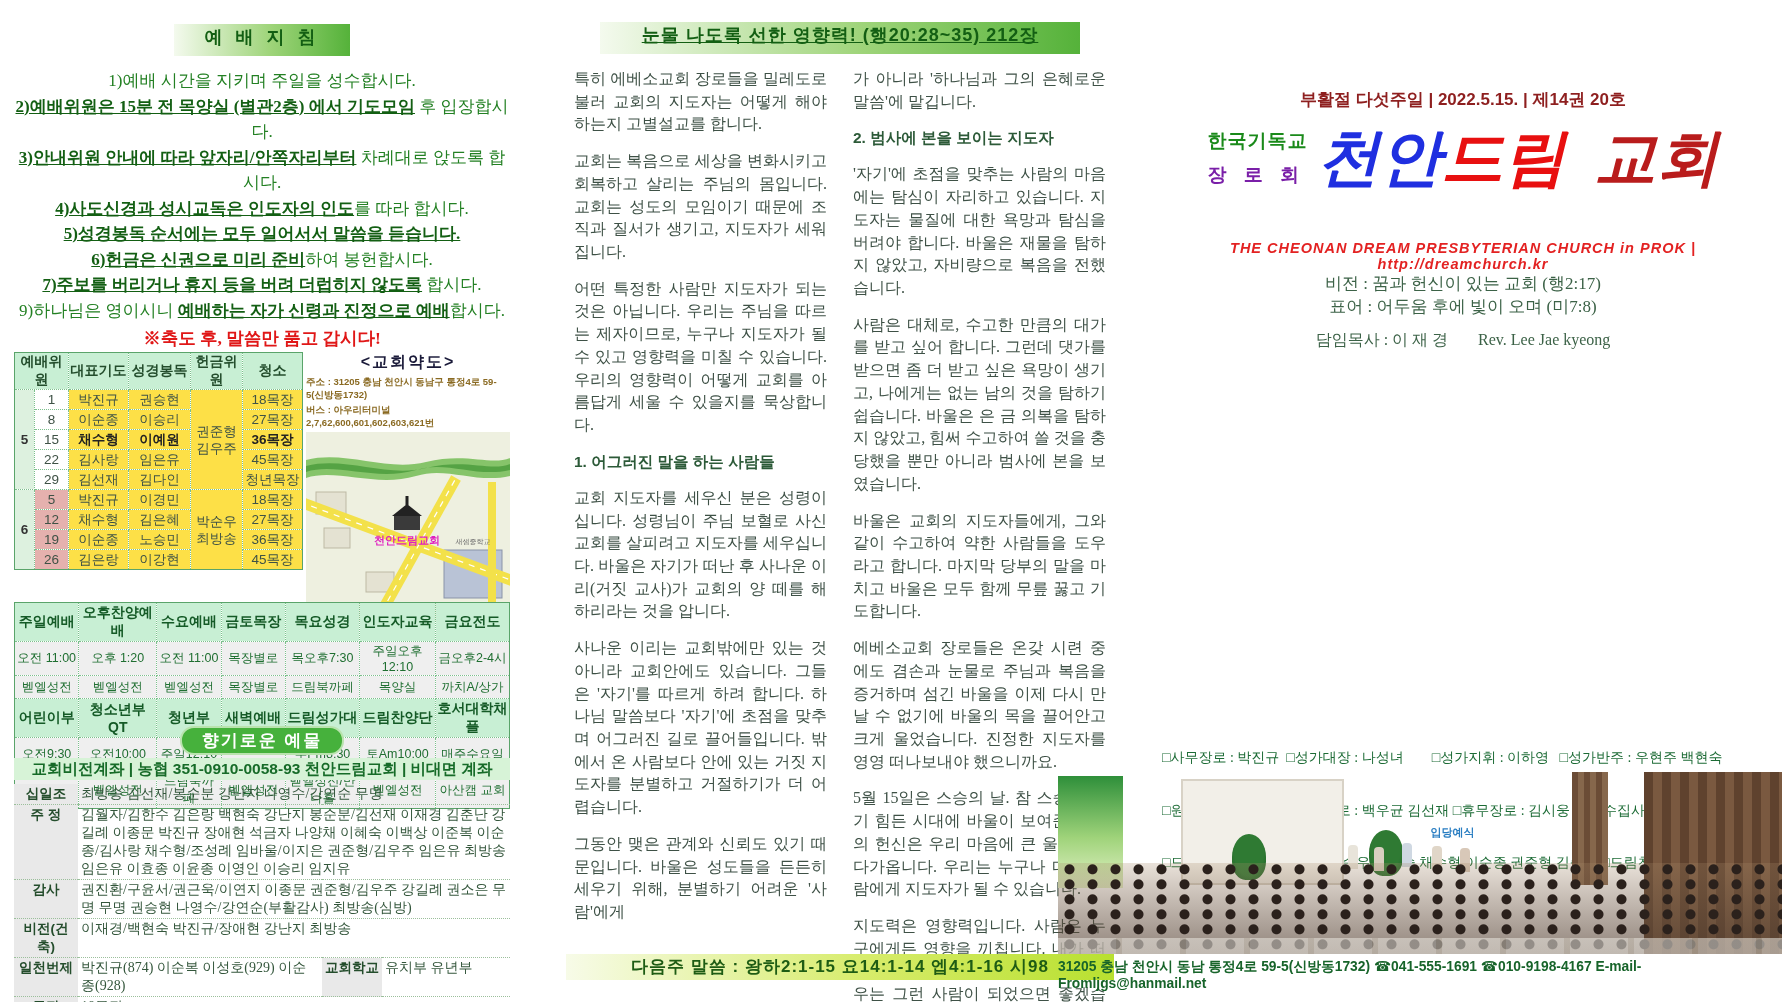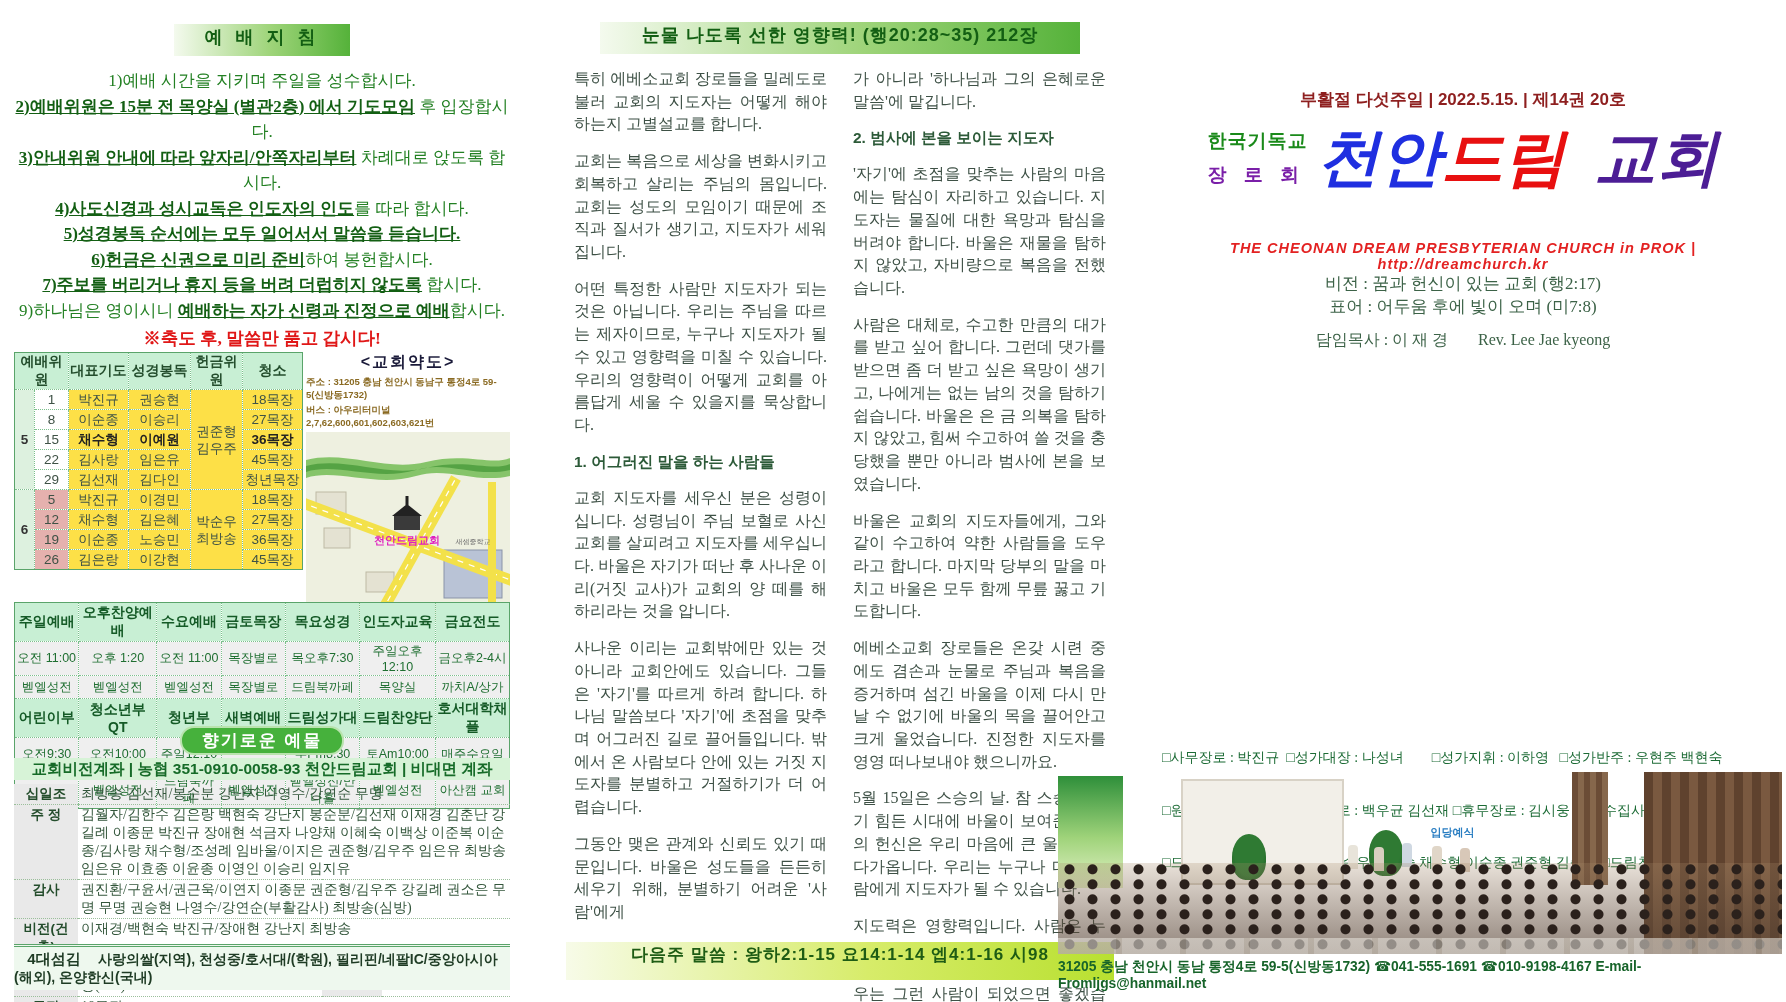--- a/index.html
+++ b/index.html
@@ -42,43 +42,43 @@
          font-size:14px;color:#33563b;table-layout:fixed;}
   .offer td{border-bottom:1px dotted #9bbf9b;padding:1px 3px;vertical-align:top;line-height:18px;}
   .offer td.olab{background:#e9e9e9;font-weight:bold;color:#244d2c;text-align:center;
                  font-family:"Liberation Sans","DejaVu Sans",sans-serif;font-size:13.5px;}
   .ministry{position:absolute;left:0;top:930px;width:496px;border-top:3px double #5aa46a;background:#eef8ee;
             padding:3px 0;font-size:14px;color:#1e3b24;}
   .ministry .mlabel{display:inline-block;width:80px;text-align:center;font-weight:bold;font-size:15px;}
   .ministry .mtext{font-weight:bold;}
   
   .panel-mid{position:absolute;left:560px;top:14px;width:560px;height:980px;}
-  .m-band{margin:8px 40px 0 40px;letter-spacing:1px;}
+  .m-band{margin:8px 40px 0 40px;letter-spacing:1px;text-decoration:underline;}
   .m-cols{display:flex;gap:26px;padding:14px 14px 0 14px;
           font-family:"Liberation Serif","DejaVu Serif",serif;font-size:16px;line-height:1.42;
           color:#3e5146;text-align:justify;}
   .m-col{width:253px;}
   .m-col p{margin:0 0 14px 0;}
   .m-col p.h{font-weight:bold;color:#2c5a38;font-family:"Liberation Sans","DejaVu Sans",sans-serif;font-size:15.5px;}
-  .m-next{position:absolute;left:6px;bottom:14px;width:548px;height:38px;line-height:26px;text-align:center;
+  .m-next{position:absolute;left:6px;bottom:14px;width:548px;height:26px;line-height:26px;text-align:center;
           font-weight:bold;font-size:17px;color:#1e5c14;letter-spacing:1px;
           background:linear-gradient(90deg,#f7fbe8 0%,#d7ec6a 55%,#b8e030 100%);}
   
   .panel-right{position:absolute;left:1050px;top:0;width:736px;height:1002px;}
   .r-issue{position:absolute;left:96px;top:88px;width:634px;text-align:center;
            color:#8e1f1f;font-weight:bold;font-size:17px;}
   .r-title{position:absolute;left:96px;top:126px;width:634px;display:flex;justify-content:center;align-items:center;gap:10px;}
   .r-denoms{display:flex;flex-direction:column;gap:8px;font-weight:bold;font-size:19px;}
   .r-denom1{color:#1a8a1a;letter-spacing:1px;}
   .r-denom2{color:#7a1fa8;letter-spacing:6px;}
   .r-name{font-family:"Liberation Serif","DejaVu Serif",serif;font-weight:bold;font-style:italic;
           font-size:62px;line-height:64px;white-space:nowrap;}
   .r-name .n1{color:#1f2fe0;}
   .r-name .n2{color:#e81010;}
-  .r-name .n3{color:#4c1d95;margin-left:29px;}
+  .r-name .n3{color:#b91c1c;margin-left:29px;}
   .r-eng{position:absolute;left:96px;top:240px;width:634px;text-align:center;color:#e32222;
          font-style:italic;font-weight:bold;font-size:14.5px;letter-spacing:1px;}
   .r-vision{position:absolute;left:96px;top:272px;width:634px;text-align:center;color:#3c6247;
             font-family:"Liberation Serif","DejaVu Serif",serif;font-size:17px;line-height:23px;}
   .r-pastor{position:absolute;left:96px;top:330px;width:634px;text-align:center;color:#3c6247;
             font-family:"Liberation Serif","DejaVu Serif",serif;font-size:16px;}
   .r-pastor .en{margin-left:26px;}
   .r-staff{position:absolute;left:112px;top:714px;width:640px;color:#1c6b35;font-size:14px;
            line-height:17.5px;white-space:pre-wrap;font-family:"Liberation Serif","DejaVu Serif",serif;}
   .photo{position:absolute;left:8px;top:772px;width:724px;height:182px;overflow:hidden;
@@ -339,24 +339,20 @@
             <td class="olab">교회학교</td>
             <td>유치부 유년부</td>
           </tr>
       <tr>
             <td class="olab">목장</td>
             <td colspan="3">18목장</td>
           </tr>
     </tbody>
       </table>
 
-    <div class="ministry">
-      <span class="mlabel">4대섬김</span>
-      <span class="mtext">사랑의쌀(지역),  천성중/호서대/(학원),  필리핀/네팔IC/중앙아시아(해외),  온양한신(국내)</span>
-    </div>
   </section>
 
   <section class="panel-mid">
     <div class="band m-band">눈물 나도록 선한 영향력! (행20:28~35) 212장</div>
     <div class="m-cols">
       <div class="m-col">
         <p>특히 에베소교회 장로들을 밀레도로 불러 교회의 지도자는 어떻게 해야 하는지 고별설교를 합니다.</p>
         <p>교회는 복음으로 세상을 변화시키고 회복하고 살리는 주님의 몸입니다. 교회는 성도의 모임이기 때문에 조직과 질서가 생기고, 지도자가 세워집니다.</p>
         <p>어떤 특정한 사람만 지도자가 되는 것은 아닙니다. 우리는 주님을 따르는 제자이므로, 누구나 지도자가 될 수 있고 영향력을 미칠 수 있습니다. 우리의 영향력이 어떻게 교회를 아름답게 세울 수 있을지를 묵상합니다.</p>
         <p class="h">1. 어그러진 말을 하는 사람들</p>

